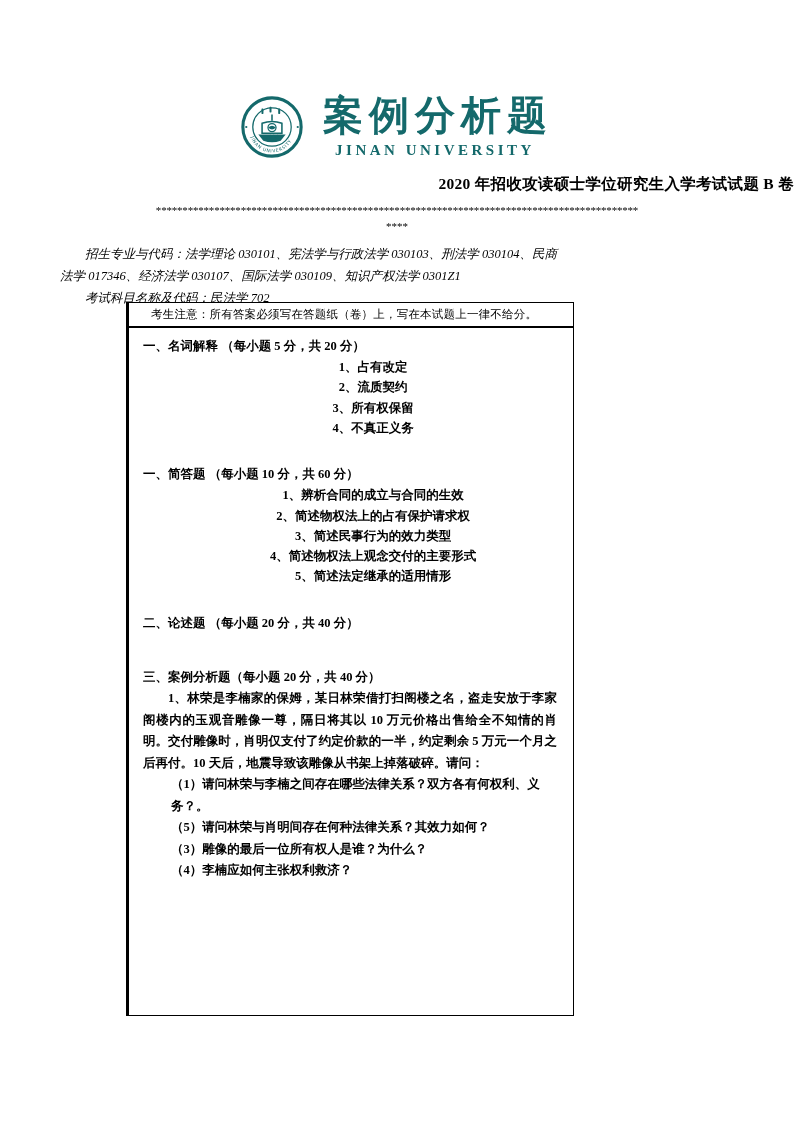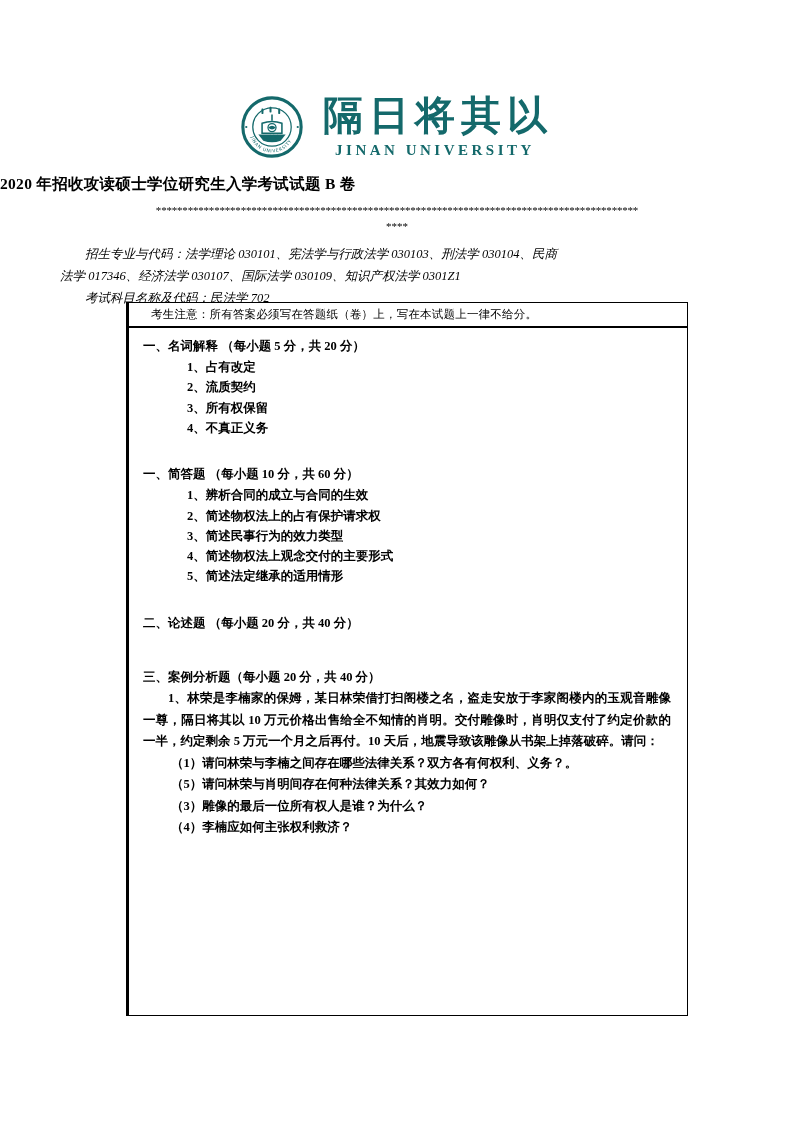--- a/index.html
+++ b/index.html
@@ -57,21 +57,21 @@
     font-size: 15px;
     font-weight: 700;
     letter-spacing: 3.5px;
     color: #14696b;
     margin-top: 7px;
     white-space: nowrap;
   }
 
   
   .doc-title {
-    text-align: left;
+    text-align: right;
     font-size: 15.5px;
     font-weight: 700;
     margin-top: 16px;
     letter-spacing: 0.3px;
   }
 
   
   .stars-line {
     text-align: center;
     font-size: 11px;
@@ -98,21 +98,21 @@
     font-style: italic;
   }
   .meta p { margin: 0; }
   .meta .indent { text-indent: 2em; }
 
   
   .exam-box {
     position: absolute;
     left: 126px;
     top: 302px;
-    width: 562px;
+    width: 448px;
     height: 714px;
     border: 1.5px solid #000;
     border-left-width: 3px;
     background: #fff;
   }
   .notice {
     border-bottom: 2.5px solid #000;
     font-size: 11.5px;
     padding: 4px 0 4px 22px;
     letter-spacing: 0.2px;
@@ -134,20 +134,21 @@
   ol.qlist, ul.qlist {
     list-style: none;
     margin: 0;
     padding: 0 0 0 48px;
   }
   ol.qlist li, ul.qlist li {
     margin: 0;
     padding: 0;
     font-size: 12.5px;
     line-height: 1.62;
+    text-align: center;
   }
   .gap-lg { height: 22px; }
   .gap-xl { height: 30px; }
 
   .case-para {
     margin: 0;
     padding: 0 2px 0 4px;
     text-indent: 2em;
     text-align: justify;
     text-justify: inter-ideograph;
@@ -193,21 +194,21 @@
         <text font-family="DejaVu Sans, sans-serif" font-size="7.2" fill="#14696b" letter-spacing="1.2">
           <textPath href="#arcpath" startOffset="10%">JINAN UNIVERSITY</textPath>
         </text>
         <g fill="#14696b">
           <circle cx="8.5" cy="50" r="1.8"></circle>
           <circle cx="91.5" cy="50" r="1.8"></circle>
         </g>
       </svg>
     </div>
     <div class="wordmark">
-      <div class="cn">隔日将其以</div>
+      <div class="cn">案例分析题</div>
       <div class="en">JINAN UNIVERSITY</div>
     </div>
   </div>
 
   <div class="doc-title">2020 年招收攻读硕士学位研究生入学考试试题 B 卷</div>
 
   <div class="stars-line">*******************************************************************************************</div>
   <div class="stars-short">****</div>
 
   <div class="meta">

